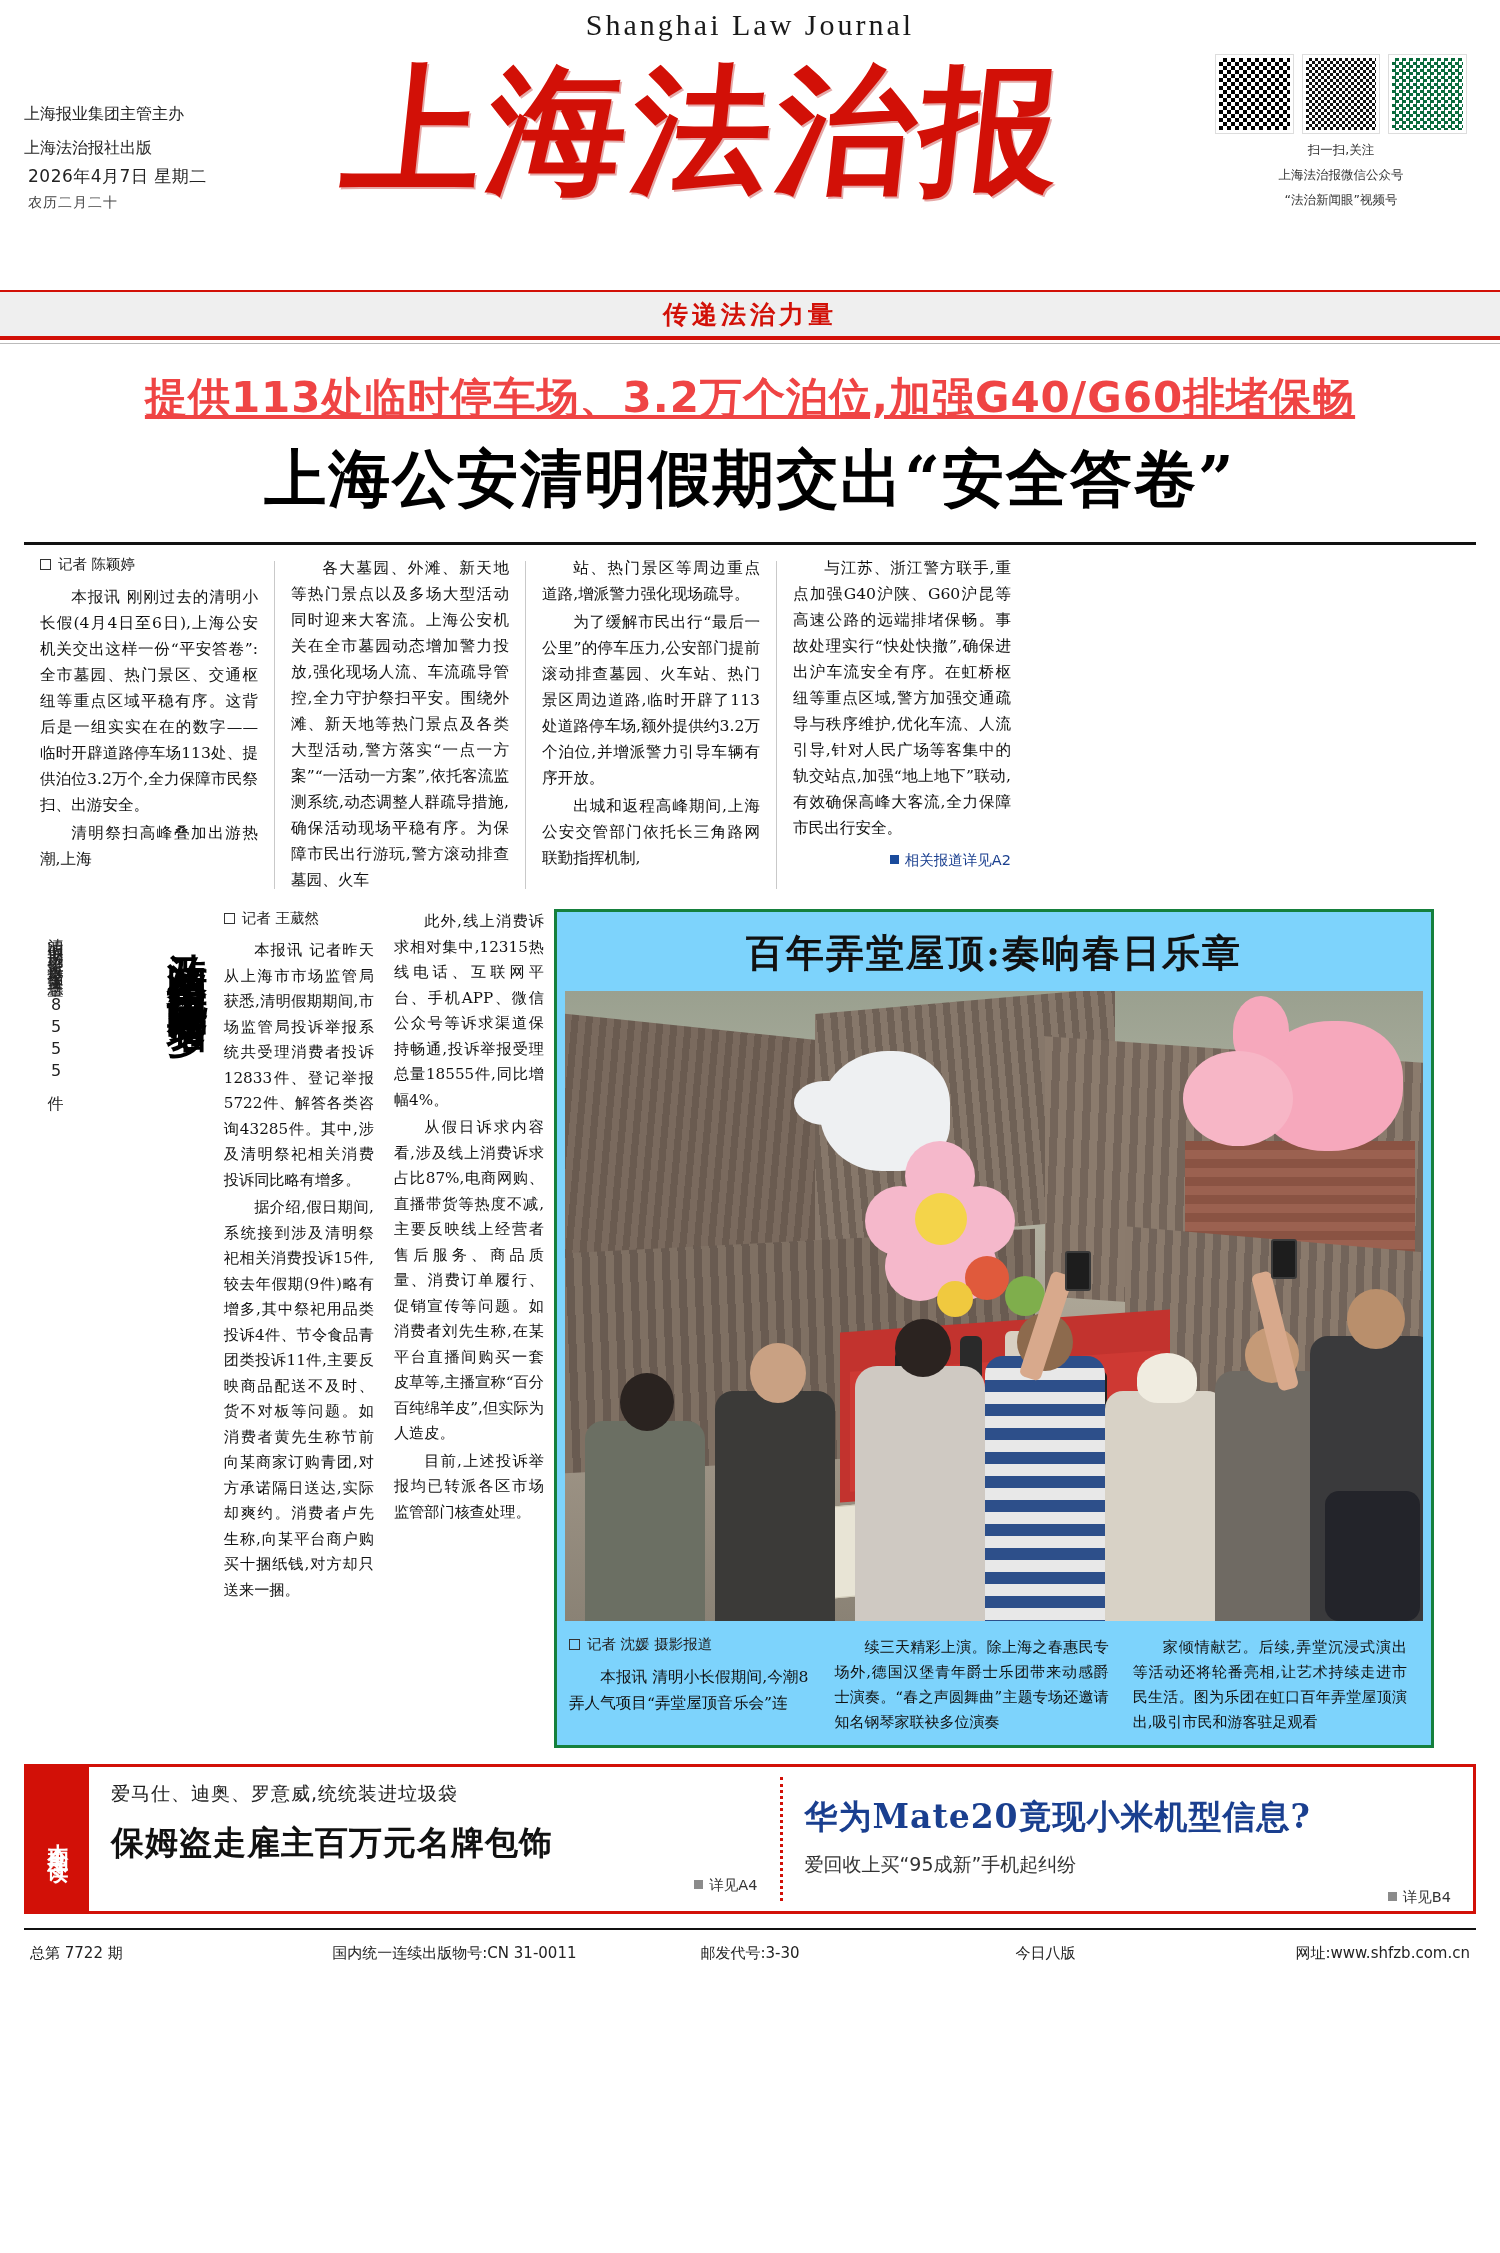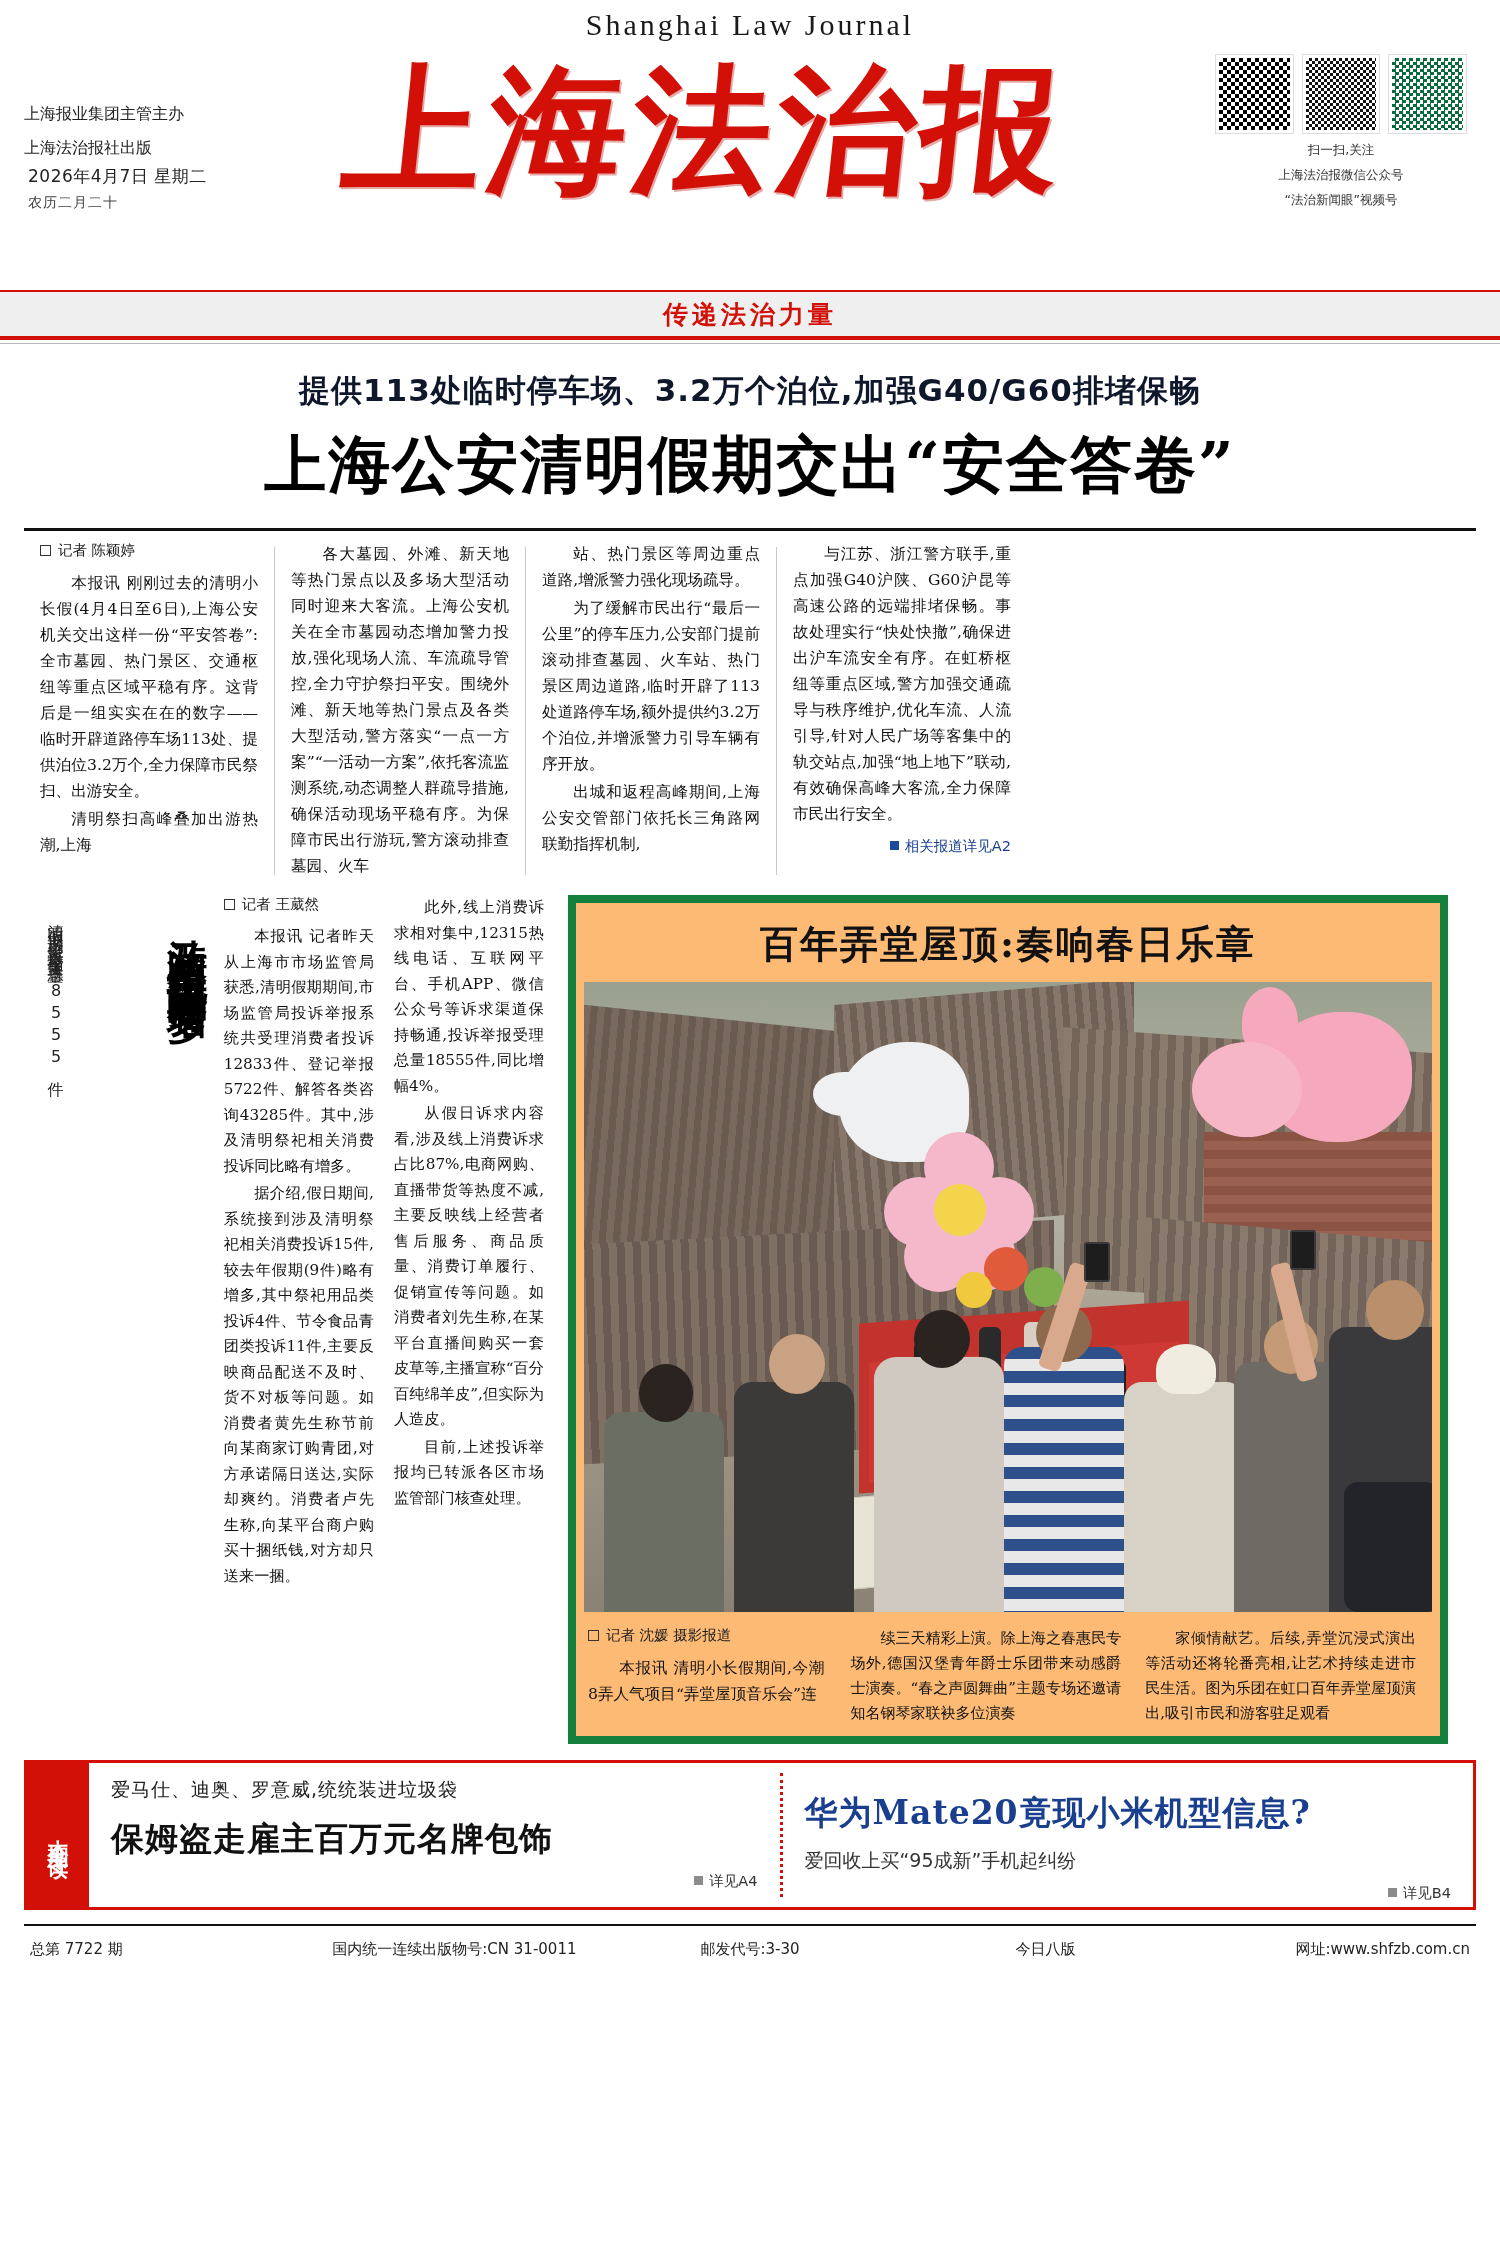--- a/index.html
+++ b/index.html
@@ -46,21 +46,21 @@
     position:relative;height:44px;background:#efefef;border-top:2px solid #d21007;
     display:flex;align-items:center;justify-content:center;
   }
   .slogan-bar span{font-family:"DejaVu Sans", sans-serif;font-weight:700;font-size:25px;color:#d21007;letter-spacing:4px;}
   .rule-red{height:4px;background:#d21007;}
   .rule-thin{height:1px;background:#bbb;margin-top:3px;}
 
   
   .lead{padding:26px 40px 10px;text-align:center;}
   .lead .shoulder{
-    font-family:"DejaVu Sans", sans-serif;font-weight:700;font-size:31px;color:#0f172a;letter-spacing:1px;
+    font-family:"DejaVu Sans", sans-serif;font-weight:700;font-size:42px;color:#ef4444;letter-spacing:1px;text-decoration:underline;
   }
   .lead .main-h{
     margin-top:18px;
     font-family:"DejaVu Serif", serif;font-weight:700;
     font-size:62px;line-height:70px;letter-spacing:2px;color:#000;
   }
 
   .hr-strong{height:3px;background:#111;margin:18px 24px 0;}
 
   
@@ -89,21 +89,21 @@
     height:780px;
   }
   .vsub{
     width:46px;writing-mode:vertical-rl;text-orientation:upright;
     font-family:"DejaVu Sans", sans-serif;font-size:16px;line-height:26px;letter-spacing:3px;color:#222;
     padding-top:16px;height:700px;
   }
   .mid-col{width:175px;padding:0 10px;box-sizing:border-box;}
   .mid-col .ptext{font-size:15.2px;line-height:25.5px;}
 
-  .photo-block{margin-left:14px;width:880px;border:8px solid #15803d;box-sizing:border-box;background:#fdba74;padding:8px;}
+  .photo-block{width:880px;border:3px solid #15803d;box-sizing:border-box;background:#7dd3fc;padding:8px;}
   .photo-title{
     text-align:center;font-family:"DejaVu Serif", serif;font-weight:700;
     font-size:38px;letter-spacing:2px;color:#111;padding:8px 0 12px;
   }
   .photo{
     position:relative;width:100%;height:630px;overflow:hidden;background:#8d8f86;
   }
   
   .sky{position:absolute;inset:0;background:linear-gradient(#9aa08f,#b4b6a6 30%,#a79c8d 60%,#8a8275);}
   .roof{position:absolute;background:#6e6057;}

